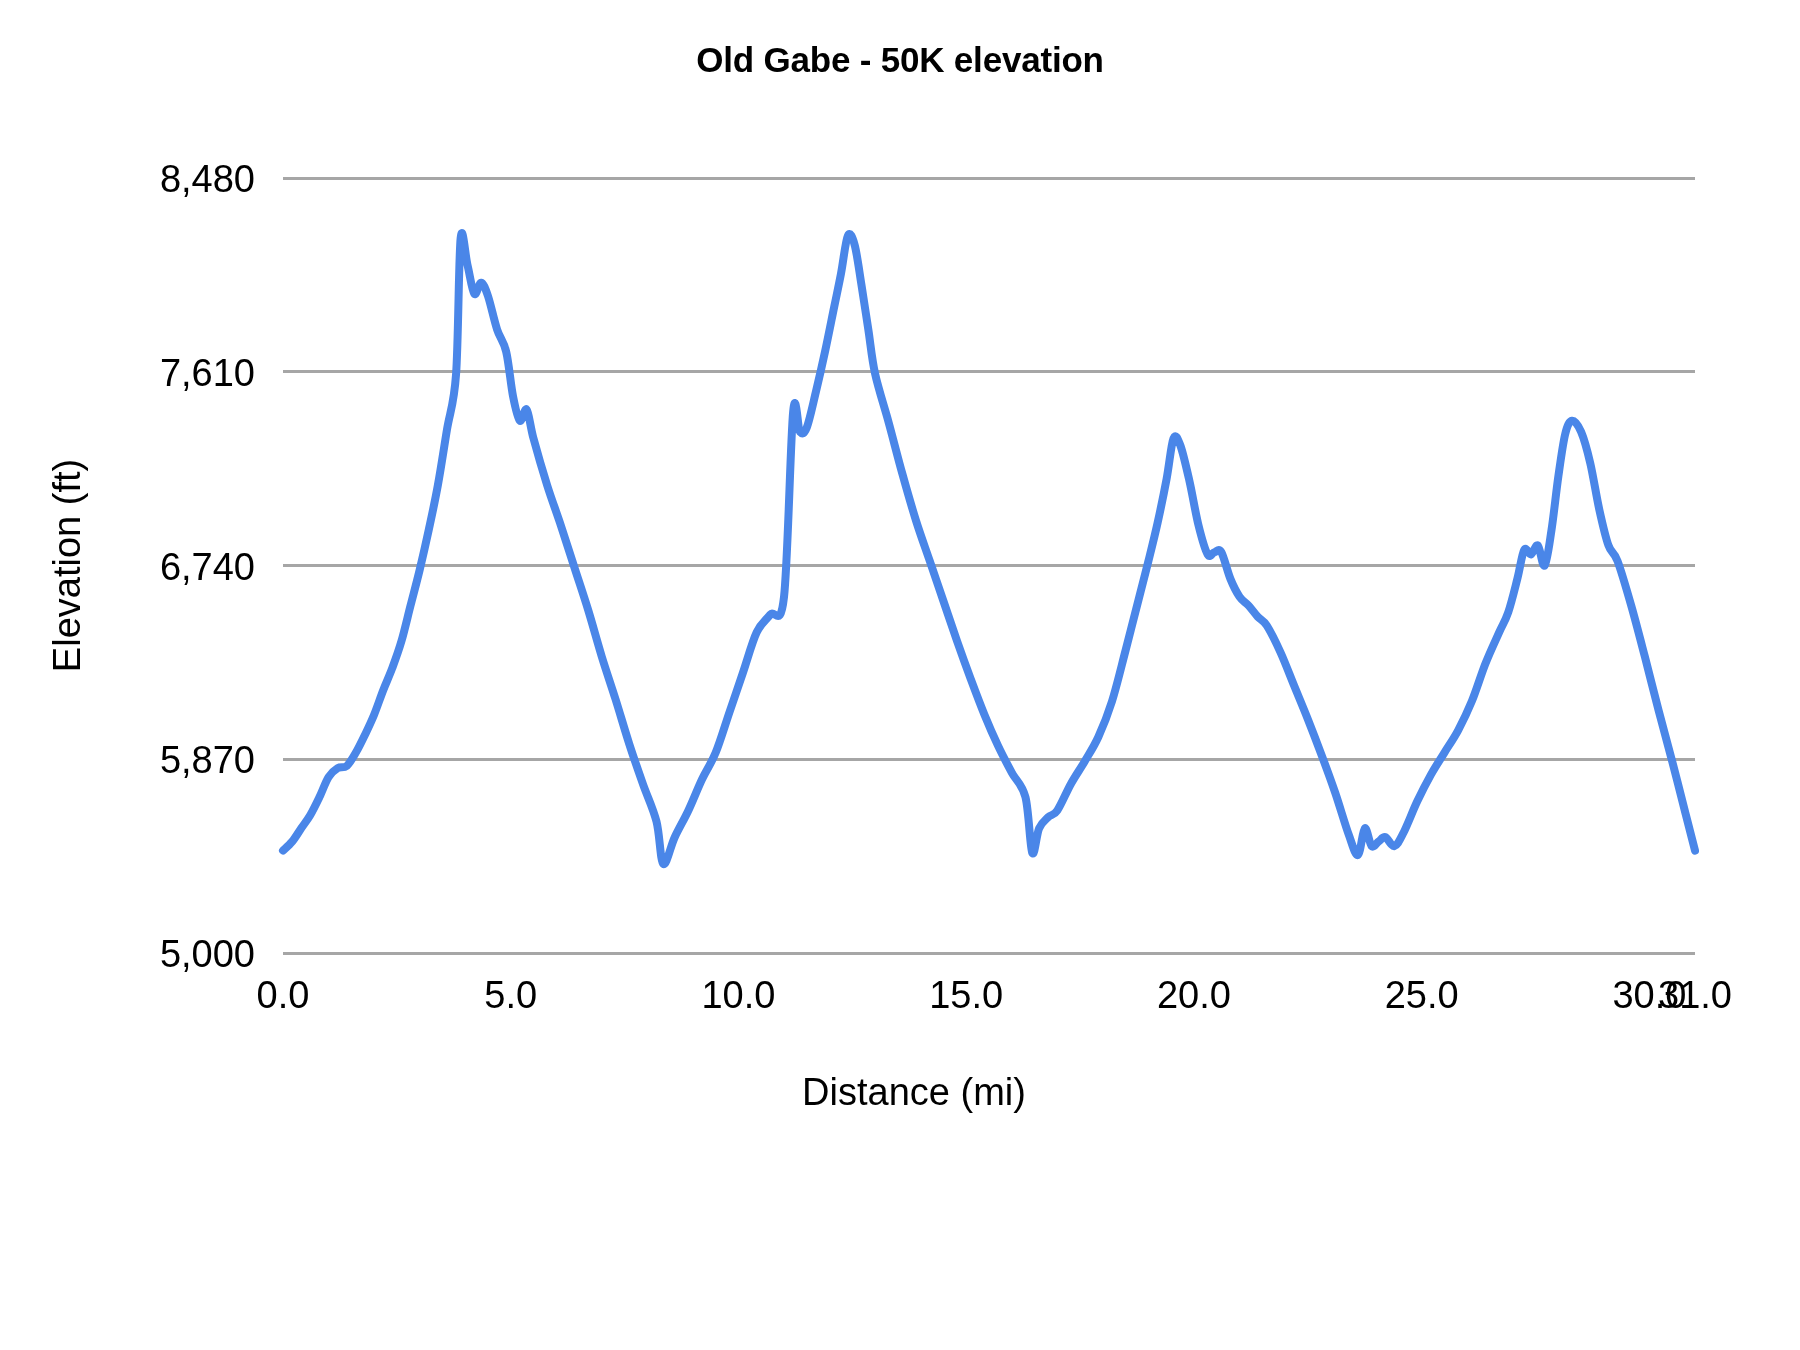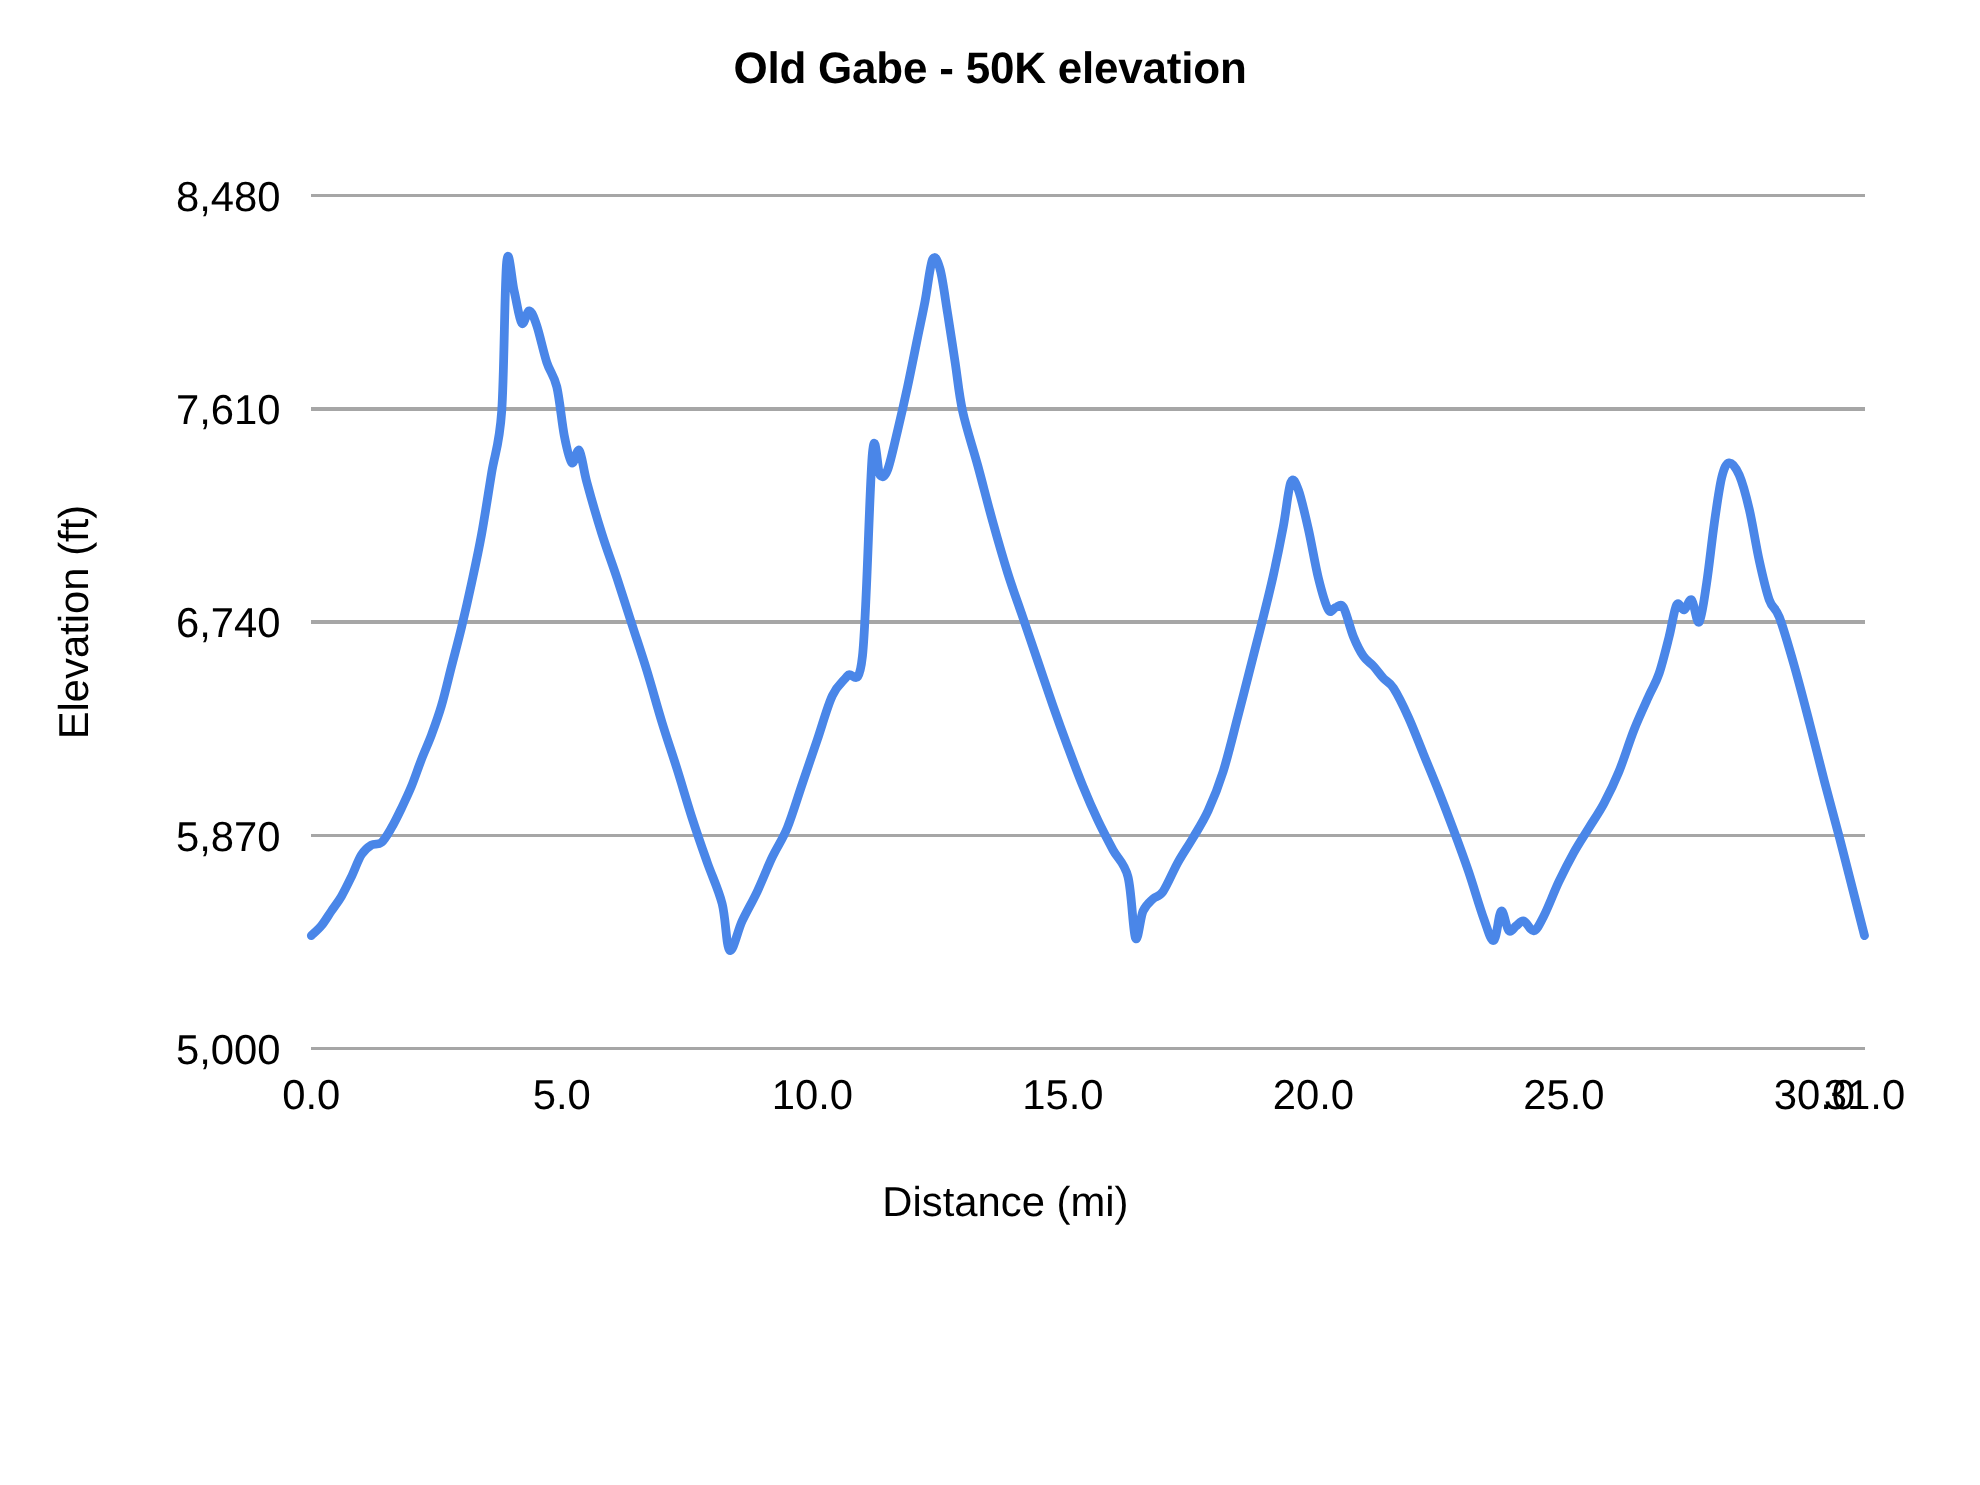--- a/index.html
+++ b/index.html
@@ -18,21 +18,21 @@
     width: 1800px;
     height: 1350px;
     background: #ffffff;
   }
   #chart-title {
     position: absolute;
     top: 40px;
     left: 0;
     width: 1800px;
     text-align: center;
-    font-size: 40px;
+    font-size: 35px;
     font-weight: bold;
     color: #000000;
     letter-spacing: -0.2px;
     font-family: "Liberation Sans", sans-serif;
   }
   #plot-svg {
     position: absolute;
     top: 0;
     left: 0;
   }

